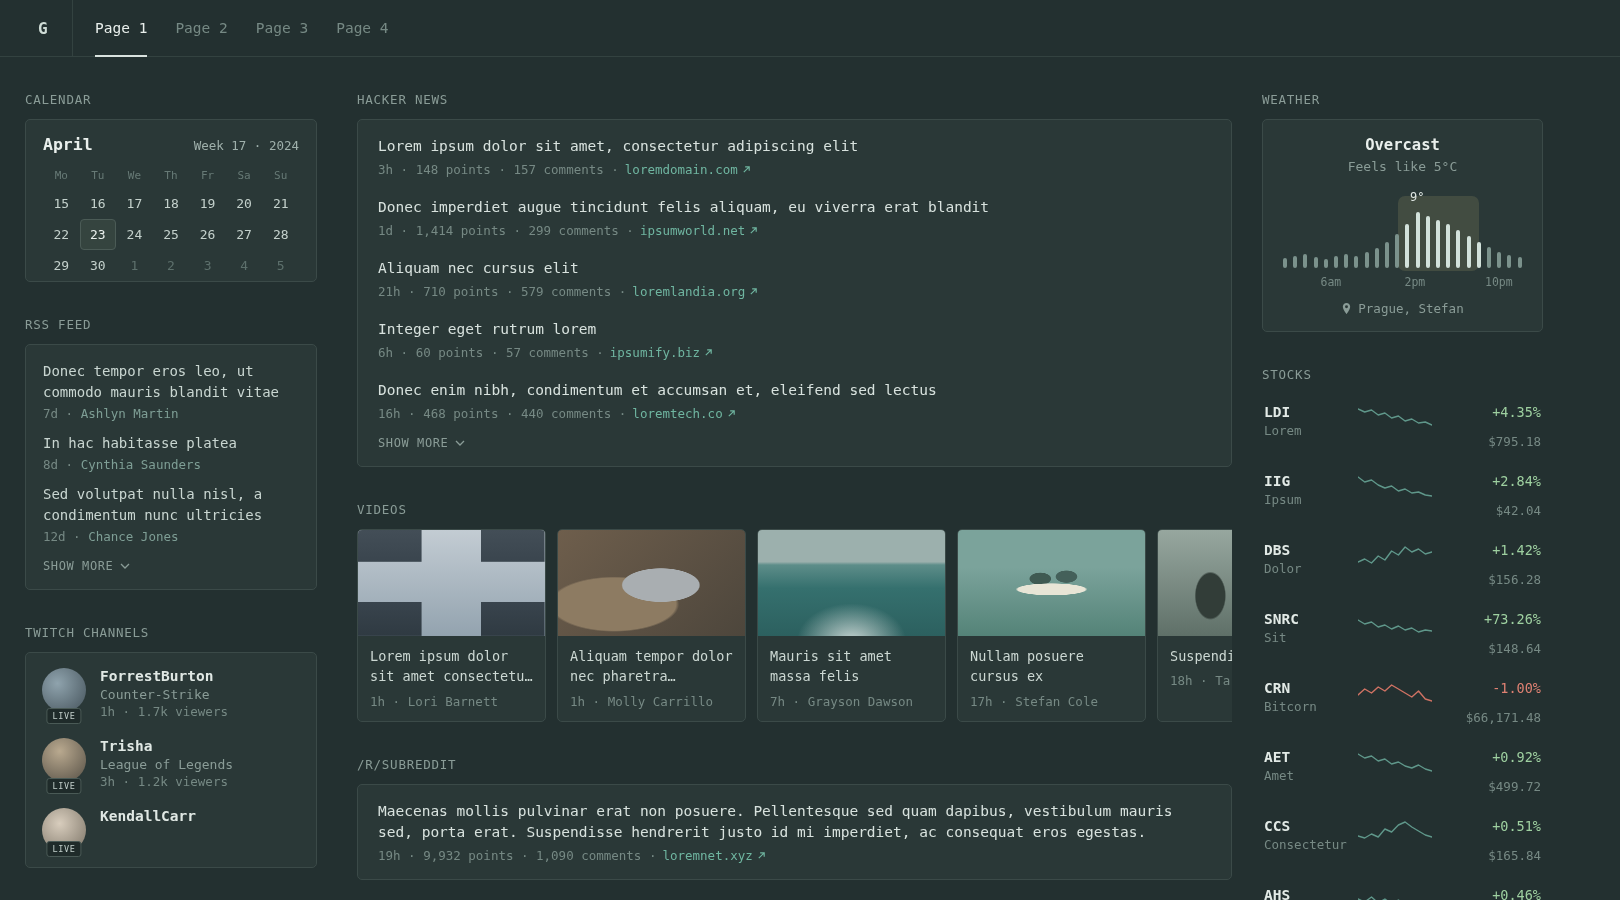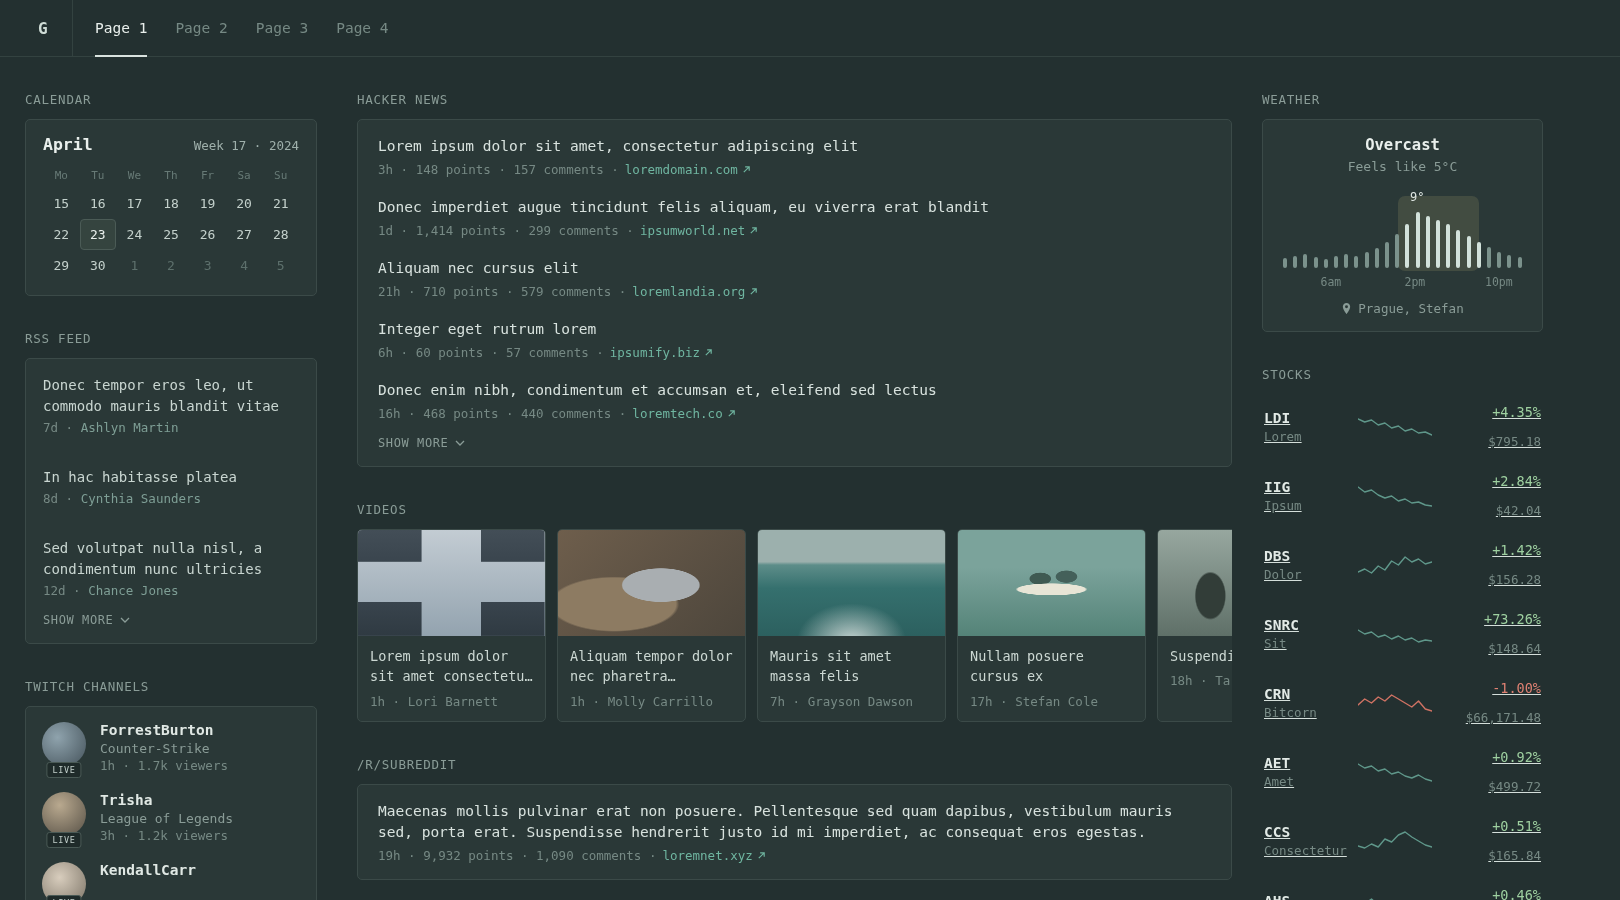--- a/index.html
+++ b/index.html
@@ -30,33 +30,33 @@
   .tab.active::after{content:'';position:absolute;bottom:-1px;left:0;right:0;height:2px;background:#d9e2de;}
   
   main{display:flex;padding:35px 0 0 25px;align-items:flex-start;}
   .col-left{width:292px;margin-right:40px;flex:none;}
   .col-mid{width:875px;margin-right:30px;flex:none;}
   .col-right{width:281px;flex:none;}
   .widget + .widget{margin-top:35px;}
   .wtitle{font-size:12.5px;font-weight:400;letter-spacing:.06em;color:var(--dim);margin-bottom:12px;}
   .card{background:var(--card);border:1px solid var(--border);border-radius:5px;}
   
-  .cal-card{padding:15px 17px 14px;}
+  .cal-card{padding:15px 17px 0;}
   .cal-head{display:flex;justify-content:space-between;align-items:baseline;}
   .cal-month{font-size:16.5px;font-weight:700;color:var(--bright);}
   .cal-week{font-size:12.5px;color:#9fb0ab;}
   .cal-grid{display:grid;grid-template-columns:repeat(7,1fr);text-align:center;}
   .cal-dow{margin-top:15px;font-size:11px;color:#677a76;}
   .cal-days{margin-top:6px;}
   .cal-days span{height:31px;display:flex;align-items:center;justify-content:center;font-size:13px;color:#c4d1cc;border-radius:4px;}
   .cal-days span.other{color:#5d706c;}
   .cal-days span.sel{background:#35443f;border:1px solid #4b5b56;color:var(--bright);}
   
   .rss-card{padding:16px 17px;}
-  .rss-item + .rss-item{margin-top:32px;}
+  .rss-item + .rss-item{margin-top:12px;}
   .rss-title{font-size:14px;line-height:1.5;color:#c9d6d1;cursor:pointer;}
   .rss-meta{margin-top:3px;font-size:12.5px;color:var(--dimmer);}
   .rss-author{color:#7e9e95;}
   .show-more{margin-top:15px;display:flex;align-items:center;gap:7px;font-size:12px;letter-spacing:.05em;color:var(--dim);cursor:pointer;background:none;border:none;font-family:inherit;text-align:right;}
   .show-more svg{stroke:var(--dim);}
   
   .tw-card{padding:15px 16px;}
   .tw-item{display:flex;gap:14px;cursor:pointer;}
   .tw-item + .tw-item{margin-top:19px;}
   .tw-avwrap{position:relative;flex:none;width:44px;}
@@ -113,21 +113,21 @@
   .wbar.hl{background:#d3e2db;}
   .w-hl-block{position:absolute;left:48%;width:33%;top:6px;bottom:-3px;background:rgba(213,196,125,.14);border-radius:7px;}
   .w-peak{position:absolute;top:0;left:56%;transform:translateX(-50%);font-size:12px;color:#dfe7e3;}
   .w-times{position:relative;height:14px;margin-top:7px;font-size:11.5px;color:var(--dimmer);}
   .w-times span{position:absolute;transform:translateX(-50%);}
   .w-t0{left:21%;} .w-t1{left:55%;} .w-t2{left:89%;}
   .w-loc{margin-top:12px;display:flex;justify-content:center;align-items:center;gap:6px;font-size:12.5px;color:var(--dim);}
   .w-loc svg{color:var(--dim);flex:none;}
   
   .stocks-list{margin-top:-2px;}
-  .stock-row{display:flex;align-items:center;padding:12px 2px;cursor:pointer;text-decoration:underline;}
+  .stock-row{display:flex;padding:12px 2px;cursor:pointer;}
   .stock-info{width:88px;flex:none;}
   .stock-ticker{font-size:14.5px;font-weight:700;color:#e2eae6;}
   .stock-name{margin-top:3px;font-size:12.5px;color:var(--dimmer);}
   .stock-spark{flex:none;margin:0 6px;}
   .stock-right{margin-left:auto;text-align:right;}
   .stock-change{font-size:13.5px;}
   .stock-price{margin-top:14px;font-size:12.5px;color:var(--dimmer);}
   .stock-row.up .stock-change{color:var(--green);}
   .stock-row.down .stock-change{color:var(--red);}
   .stock-row.up .stock-spark{color:#5f978a;}

